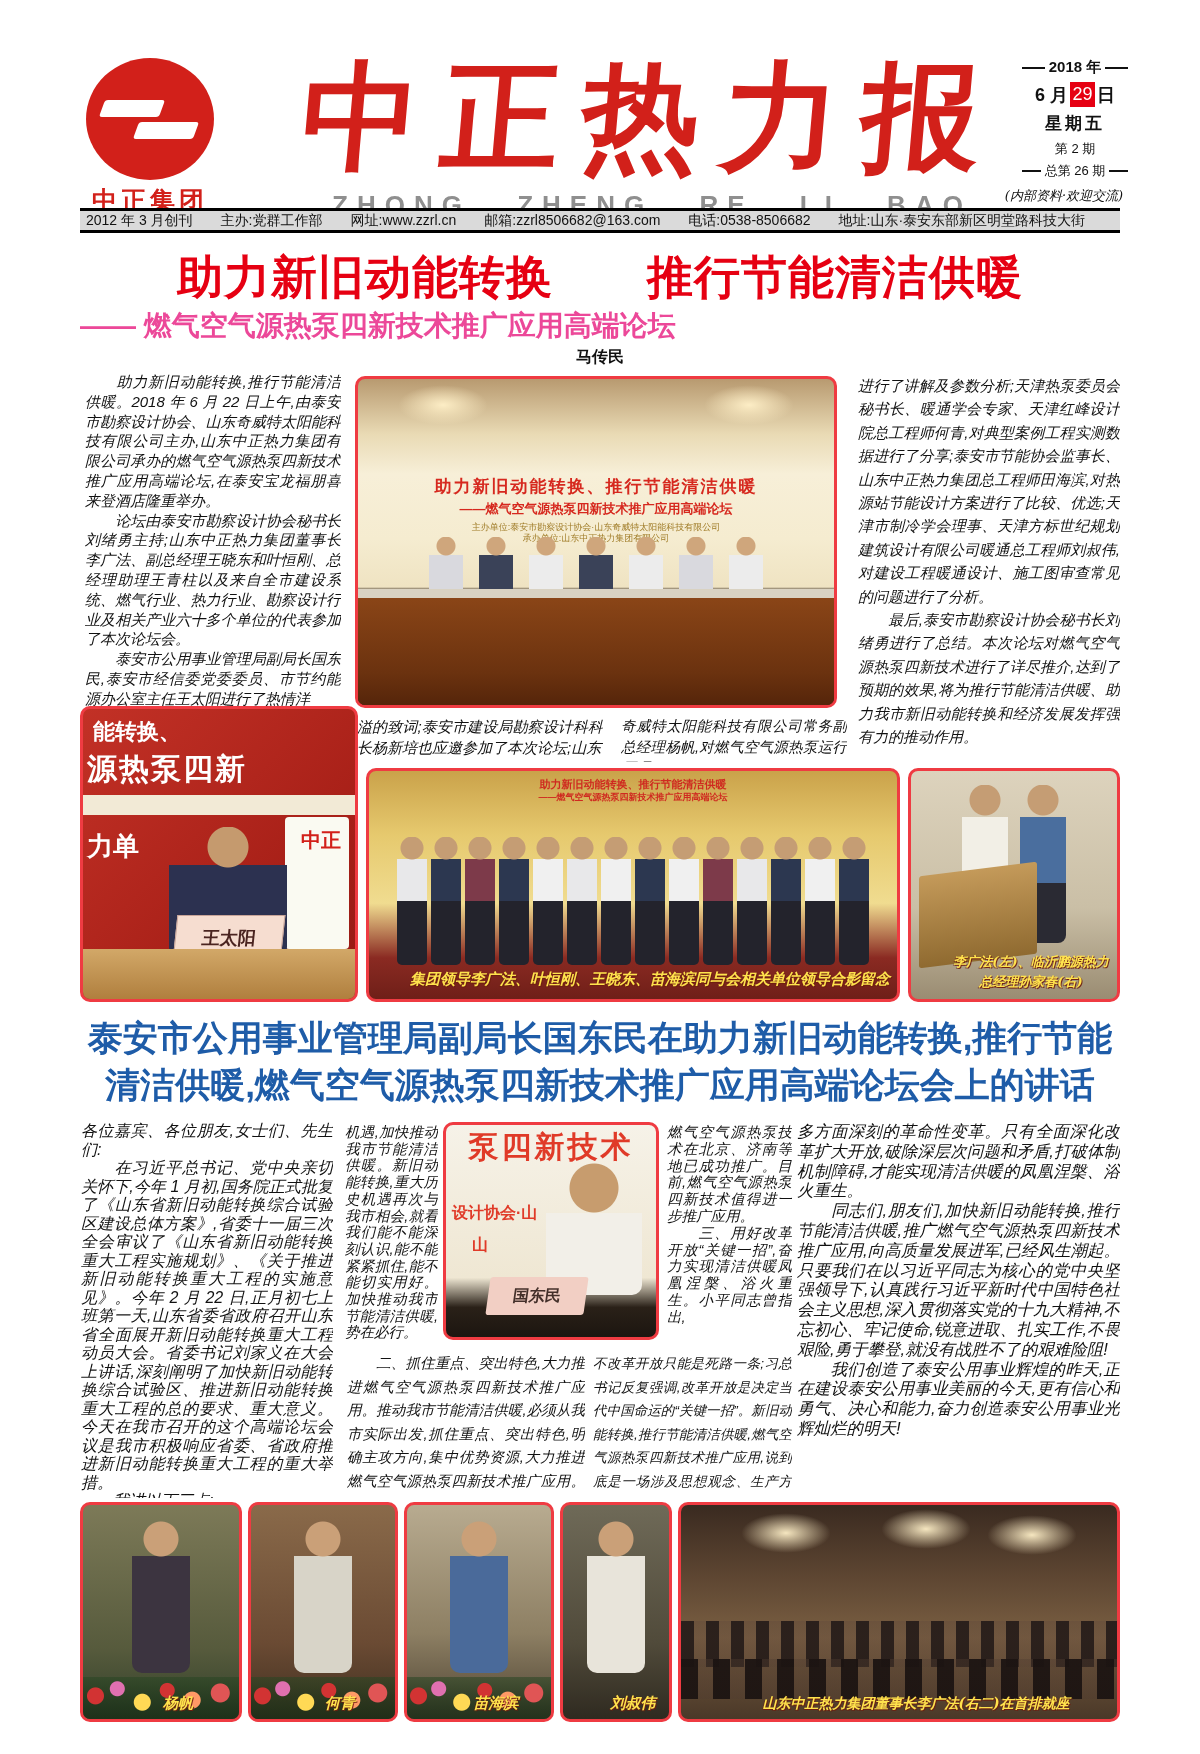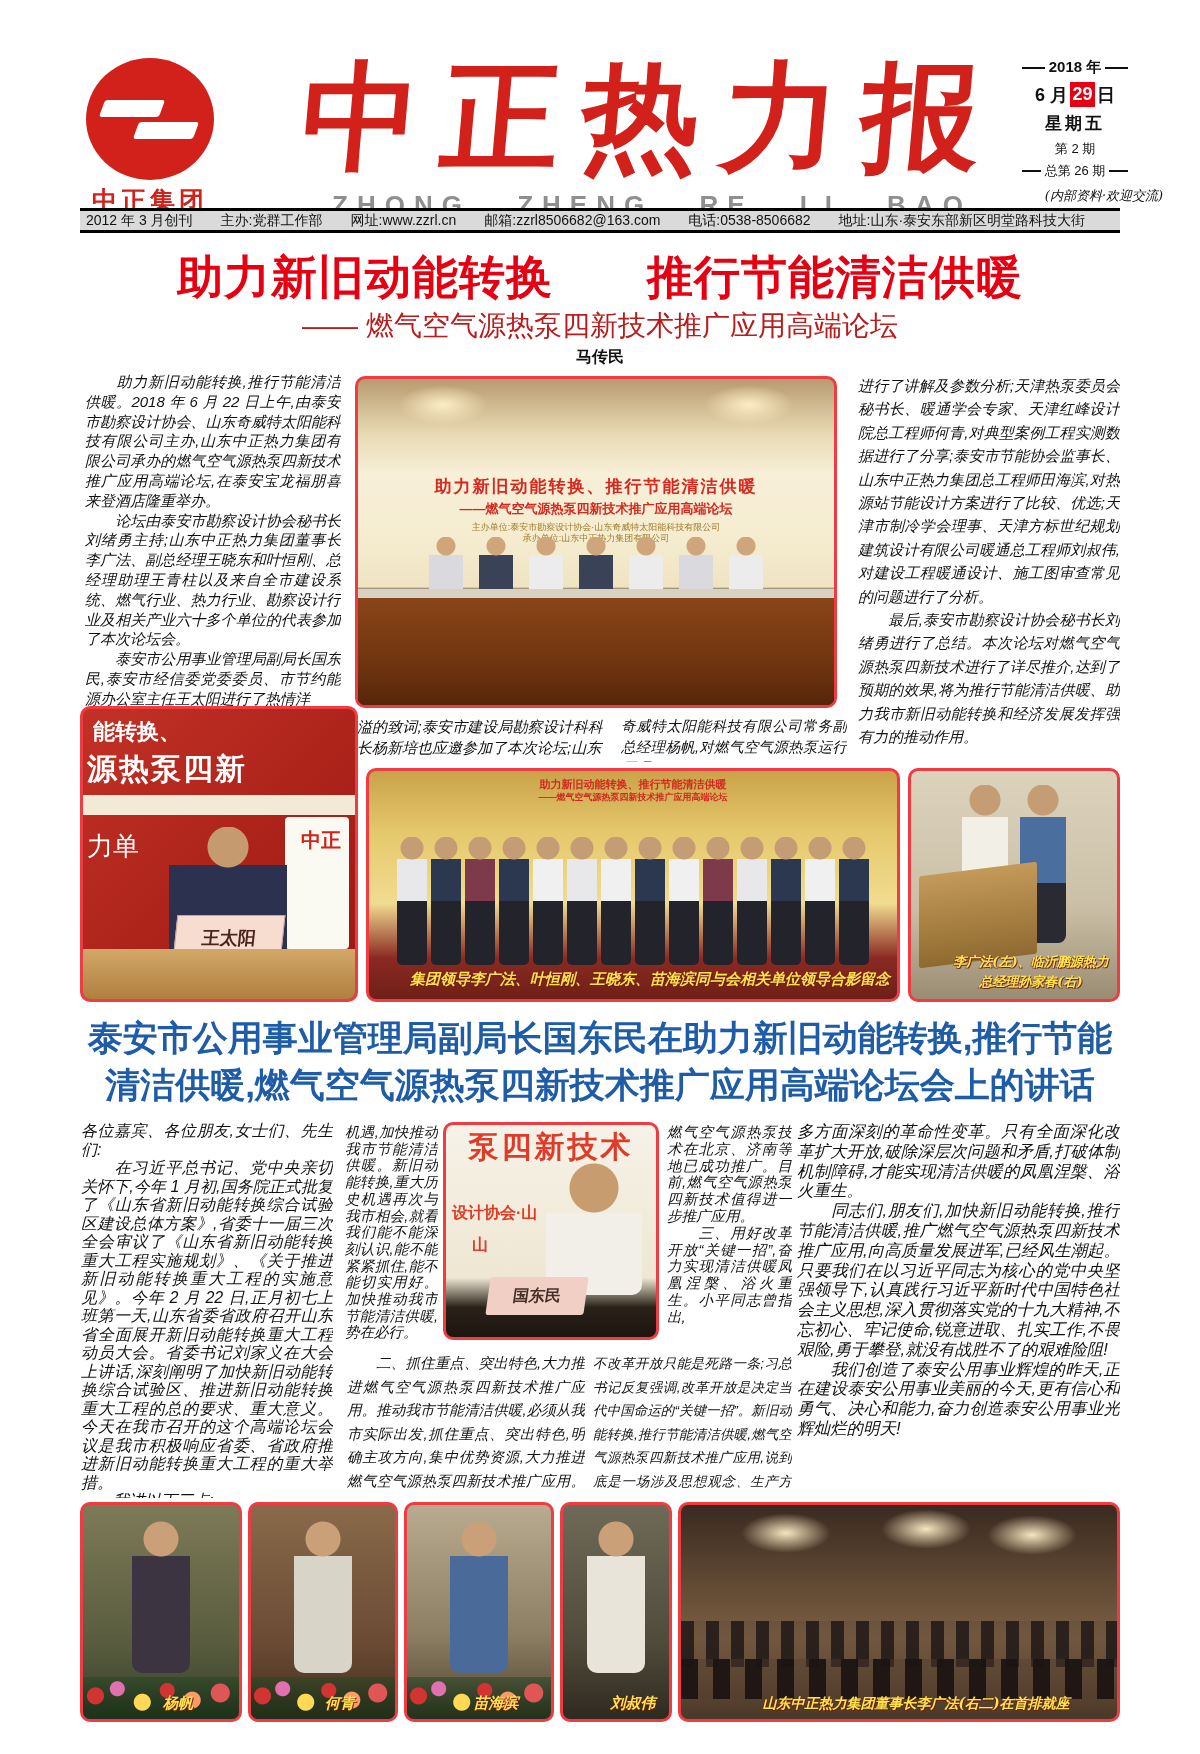--- a/index.html
+++ b/index.html
@@ -20,34 +20,34 @@
                font-family:"DejaVu Serif","Liberation Serif",serif;transform:skewX(-5deg);}
   #pinyin{left:272px;top:190px;width:760px;text-align:center;font-size:26px;font-weight:bold;
           color:#8f8f8f;letter-spacing:9px;word-spacing:30px;white-space:nowrap;}
   #datebox{left:1022px;top:58px;width:106px;}
   .db-row{display:flex;align-items:center;justify-content:center;margin-bottom:5px;text-align:center;}
   .with-lines{gap:4px;}
   .with-lines::before,.with-lines::after{content:"";flex:1;height:2px;background:#111;}
   #db-year{font-size:15px;font-weight:bold;}
   #db-date{font-size:18px;font-weight:bold;gap:2px;}
   #db-day{display:inline-block;width:25px;height:25px;line-height:25px;background:#e60012;color:#fff;
-          text-align:center;font-weight:bold;}
+          text-align:center;font-weight:normal;}
   #db-week{font-size:17px;font-weight:bold;letter-spacing:3px;}
   #db-issue{font-size:13px;margin-bottom:4px;}
   #db-total{font-size:13px;}
-  #db-note{left:1024px;top:187px;width:160px;text-align:center;font-size:13px;font-style:italic;
+  #db-note{left:984px;top:187px;width:160px;text-align:center;font-size:13px;font-style:italic;
            font-family:"DejaVu Serif","Liberation Serif",serif;white-space:nowrap;}
   #infobar{left:80px;top:208px;width:1040px;height:25px;background:#dadada;box-sizing:border-box;
            border-top:3px solid #000;border-bottom:3px solid #000;font-size:14px;line-height:19px;
            white-space:nowrap;overflow:hidden;padding:0 6px;}
 
   
   #headline1{left:80px;top:247px;width:1040px;text-align:center;font-size:46px;font-weight:900;
              color:#e60012;letter-spacing:1px;white-space:nowrap;}
-  #subheadline1{left:80px;top:307px;width:1040px;text-align:center;font-size:28px;font-weight:normal;color:#b91c1c;}
+  #subheadline1{left:80px;top:307px;width:1040px;text-align:left;font-size:28px;font-weight:bold;color:#ec4899;}
   #byline1{left:80px;top:347px;width:1040px;text-align:center;font-size:16px;font-weight:bold;}
   .coltext{text-align:justify;overflow:hidden;font-style:italic;}
   .coltext p{margin:0;}
   #a1c1{left:85px;top:372px;width:256px;height:336px;font-size:15px;line-height:19.8px;}
   #a1c3{left:858px;top:374px;width:262px;height:378px;font-size:15px;line-height:23.4px;}
   #a1bL{left:357px;top:716px;width:246px;height:46px;font-size:15px;line-height:21px;}
   #a1bR{left:621px;top:716px;width:226px;height:46px;font-size:14.5px;line-height:21px;}
 
   .photo{position:absolute;border:3px solid #ef3b42;border-radius:10px;overflow:hidden;box-sizing:border-box;}
   .glow{position:absolute;width:90px;height:40px;border-radius:50%;
@@ -71,21 +71,21 @@
                linear-gradient(rgba(0,0,0,0) 0 18px,var(--sh,#ececec) 18px);}
   #ph-main .fig:nth-child(2n){--sh:#3a4258;} #ph-main .fig:nth-child(5n+1){--sh:#d9d9de;}
   #phm-tabletop{left:0;right:0;top:210px;height:9px;background:#d9d2c2;}
   #phm-skirt{left:0;right:0;top:219px;bottom:0;background:linear-gradient(#8a4517,#6b320f 70%,#55250a);}
 
   
   #rp1{left:80px;top:706px;width:278px;height:296px;background:linear-gradient(135deg,#c23126,#a82018 65%,#941a14);}
   #rp1-frag1{left:10px;top:8px;font-size:22px;color:#fff;font-weight:bold;}
   #rp1-frag2{left:4px;top:40px;font-size:30px;color:#fff;font-weight:bold;letter-spacing:2px;}
   #rp1-strip{left:0;right:0;top:86px;height:20px;background:#f2ead6;}
-  #rp1-frag3{left:4px;top:120px;font-size:26px;color:#fff;font-weight:normal;}
+  #rp1-frag3{left:4px;top:120px;font-size:26px;color:#fff;font-weight:bold;}
   #rp1-panel{right:6px;top:108px;width:64px;height:132px;background:#fafaf2;border-radius:4px;}
   #rp1-panel-text{right:14px;top:118px;font-size:20px;font-weight:bold;color:#d2201a;}
   #rp1-man{left:86px;top:118px;width:118px;height:132px;border-radius:12px;
     background:radial-gradient(circle at 50% 20px,#c59a6e 20px,rgba(0,0,0,0) 21px),
                linear-gradient(rgba(0,0,0,0) 0 38px,#2c3150 38px);}
   #rp1-card{left:92px;top:206px;width:106px;height:44px;line-height:44px;background:#f6ddd0;
             border:1px solid #c8a498;transform:skewX(-6deg);text-align:center;font-size:18px;
             font-weight:bold;color:#4a2420;font-family:"DejaVu Serif",serif;}
   #rp1-table{left:0;right:0;bottom:0;height:50px;background:linear-gradient(#d2a868,#b07f3e);}
 

